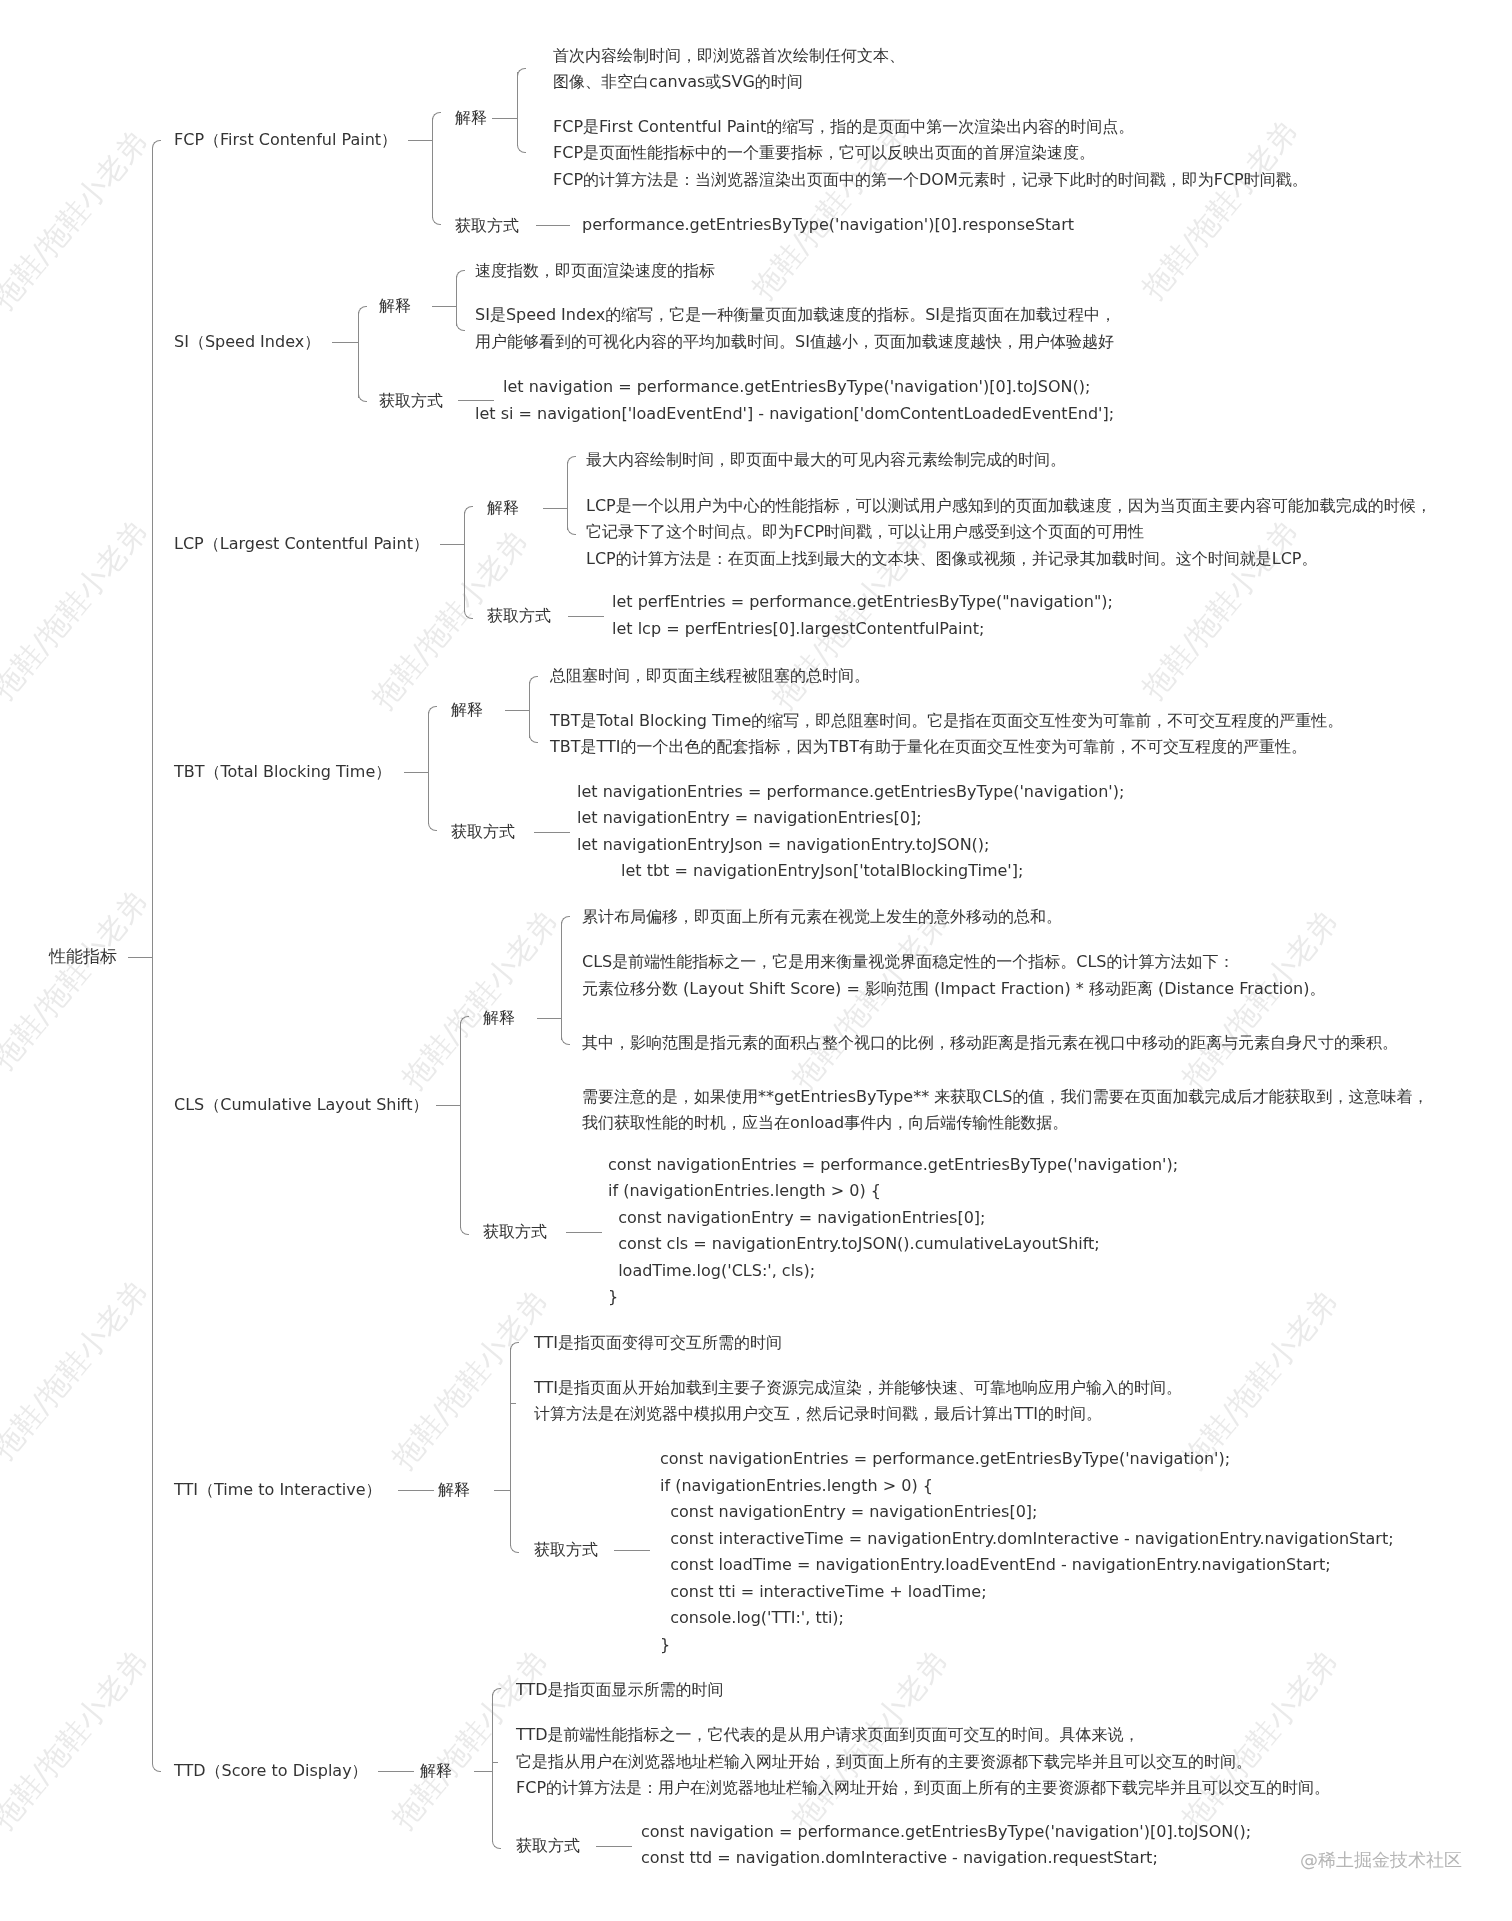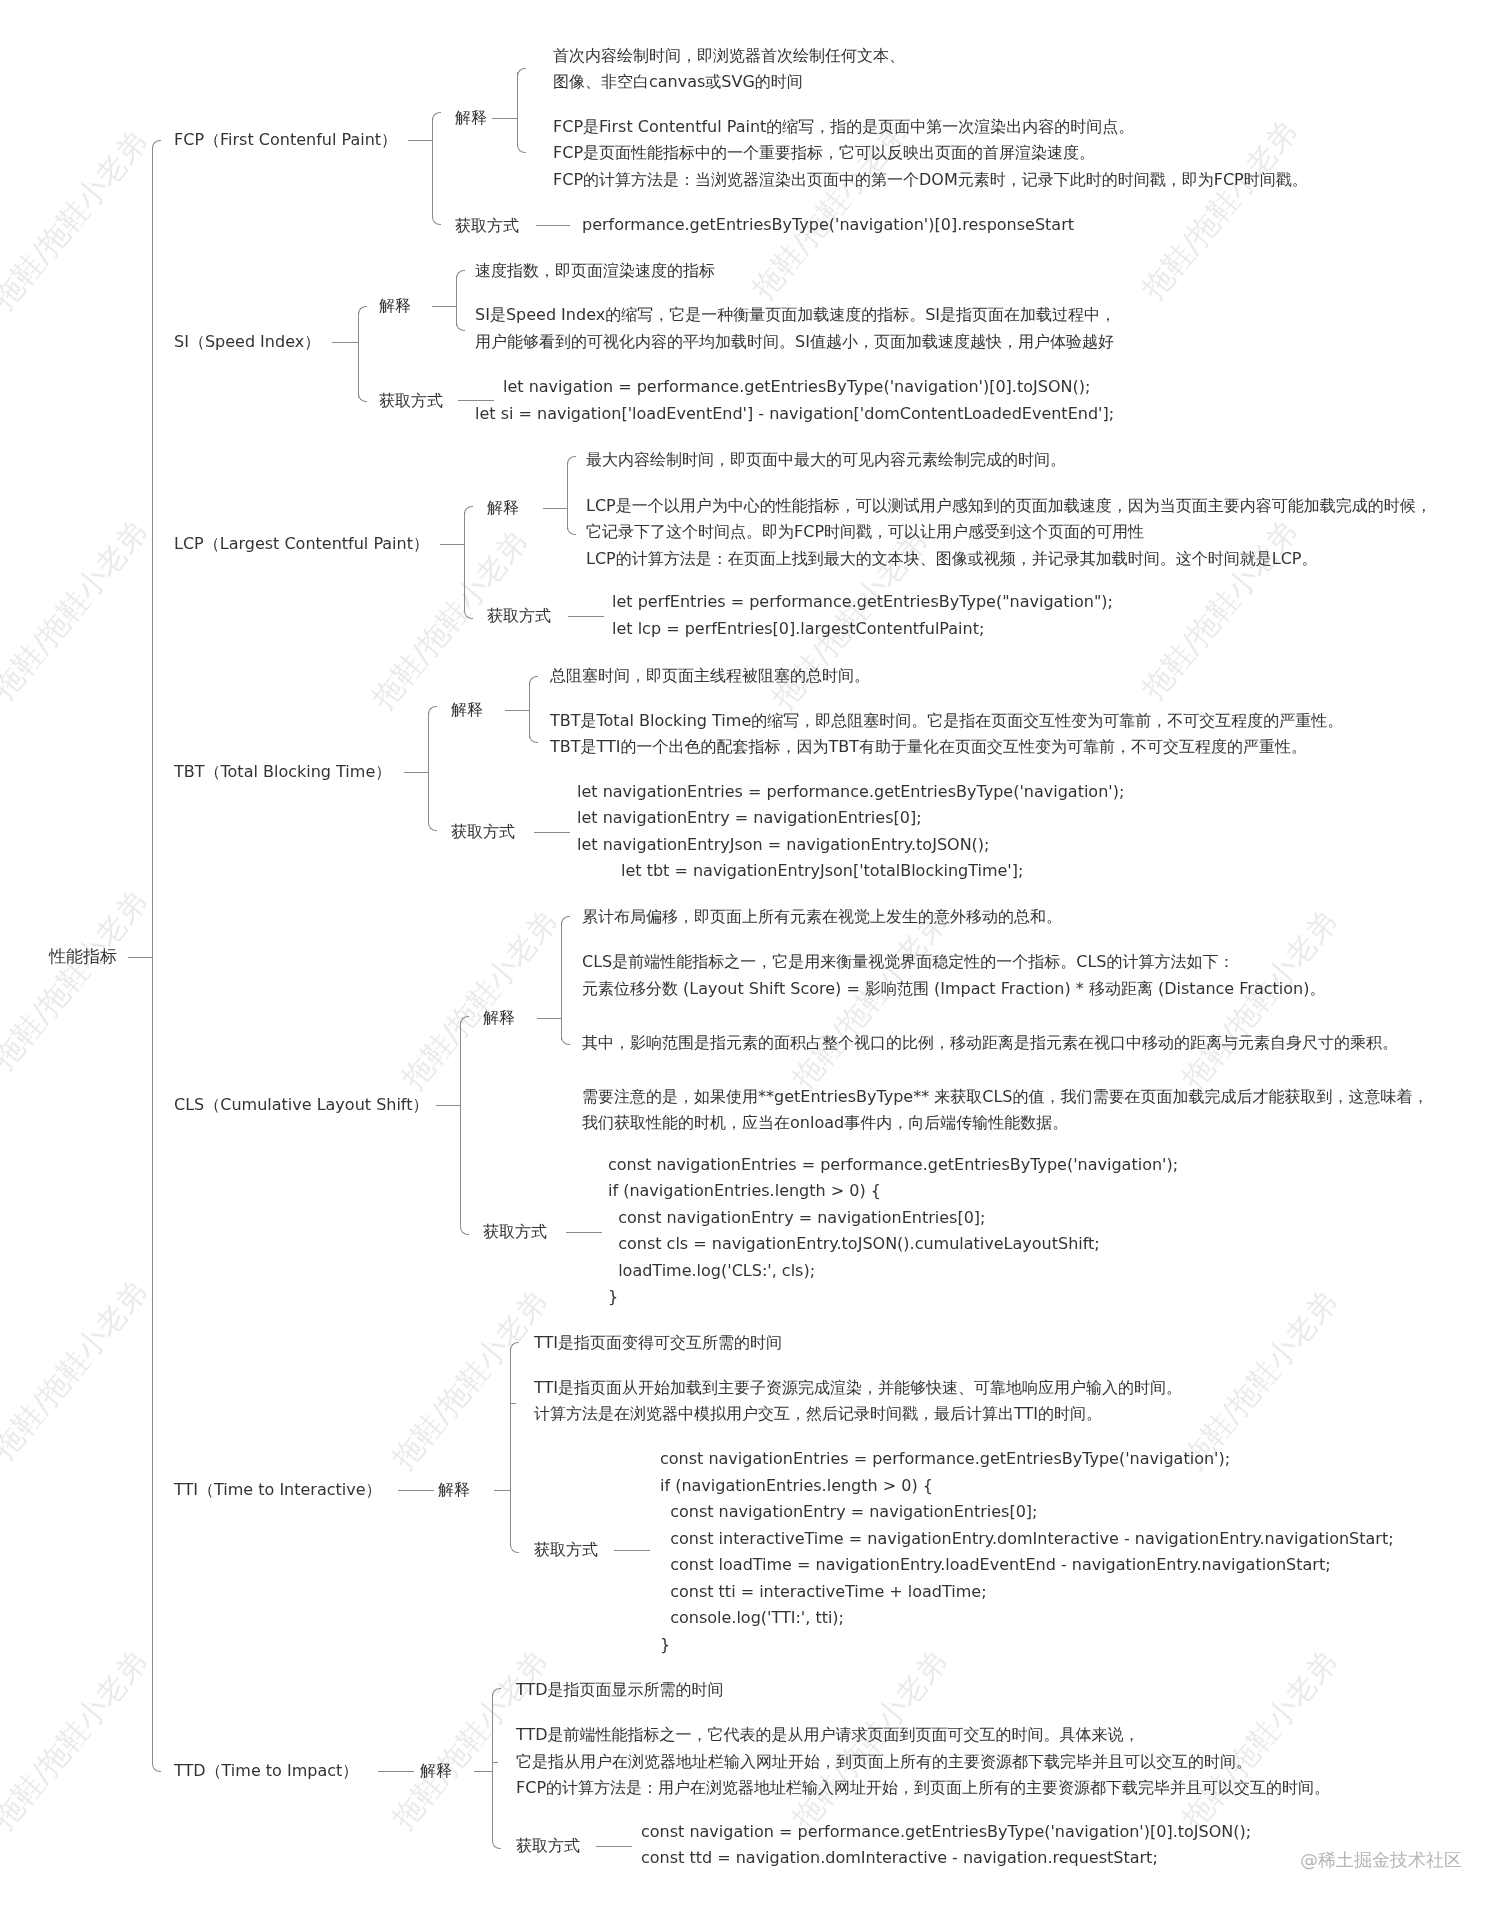--- a/index.html
+++ b/index.html
@@ -160,21 +160,21 @@
 <div class="ln h" style="left:614px;top:1550px;width:36px;"></div>
 <div class="t code" style="left:660px;top:1449px;">const navigationEntries = performance.getEntriesByType('navigation');</div>
 <div class="t code" style="left:660px;top:1476px;">if (navigationEntries.length &gt; 0) {</div>
 <div class="t code" style="left:660px;top:1502px;white-space:pre;">  const navigationEntry = navigationEntries[0];</div>
 <div class="t code" style="left:660px;top:1529px;white-space:pre;">  const interactiveTime = navigationEntry.domInteractive - navigationEntry.navigationStart;</div>
 <div class="t code" style="left:660px;top:1555px;white-space:pre;">  const loadTime = navigationEntry.loadEventEnd - navigationEntry.navigationStart;</div>
 <div class="t code" style="left:660px;top:1582px;white-space:pre;">  const tti = interactiveTime + loadTime;</div>
 <div class="t code" style="left:660px;top:1608px;white-space:pre;">  console.log('TTI:', tti);</div>
 <div class="t code" style="left:660px;top:1635px;">}</div>
 
-<div class="t" style="left:174px;top:1761px;">TTD（Time to Impact）</div>
+<div class="t" style="left:174px;top:1761px;">TTD（Score to Display）</div>
 <div class="ln h" style="left:378px;top:1771px;width:36px;"></div>
 <div class="t" style="left:420px;top:1761px;">解释</div>
 <div class="ln h" style="left:474px;top:1771px;width:18px;"></div>
 <div class="br" style="left:492px;top:1694px;height:148px;"></div>
 <div class="cap-t" style="left:492px;top:1688px;"></div>
 <div class="cap-b" style="left:492px;top:1840px;"></div>
 <div class="ln h" style="left:492px;top:1762px;width:6px;"></div>
 <div class="t" style="left:516px;top:1680px;">TTD是指页面显示所需的时间</div>
 <div class="t" style="left:516px;top:1725px;">TTD是前端性能指标之一，它代表的是从用户请求页面到页面可交互的时间。具体来说，</div>
 <div class="t" style="left:516px;top:1752px;">它是指从用户在浏览器地址栏输入网址开始，到页面上所有的主要资源都下载完毕并且可以交互的时间。</div>

